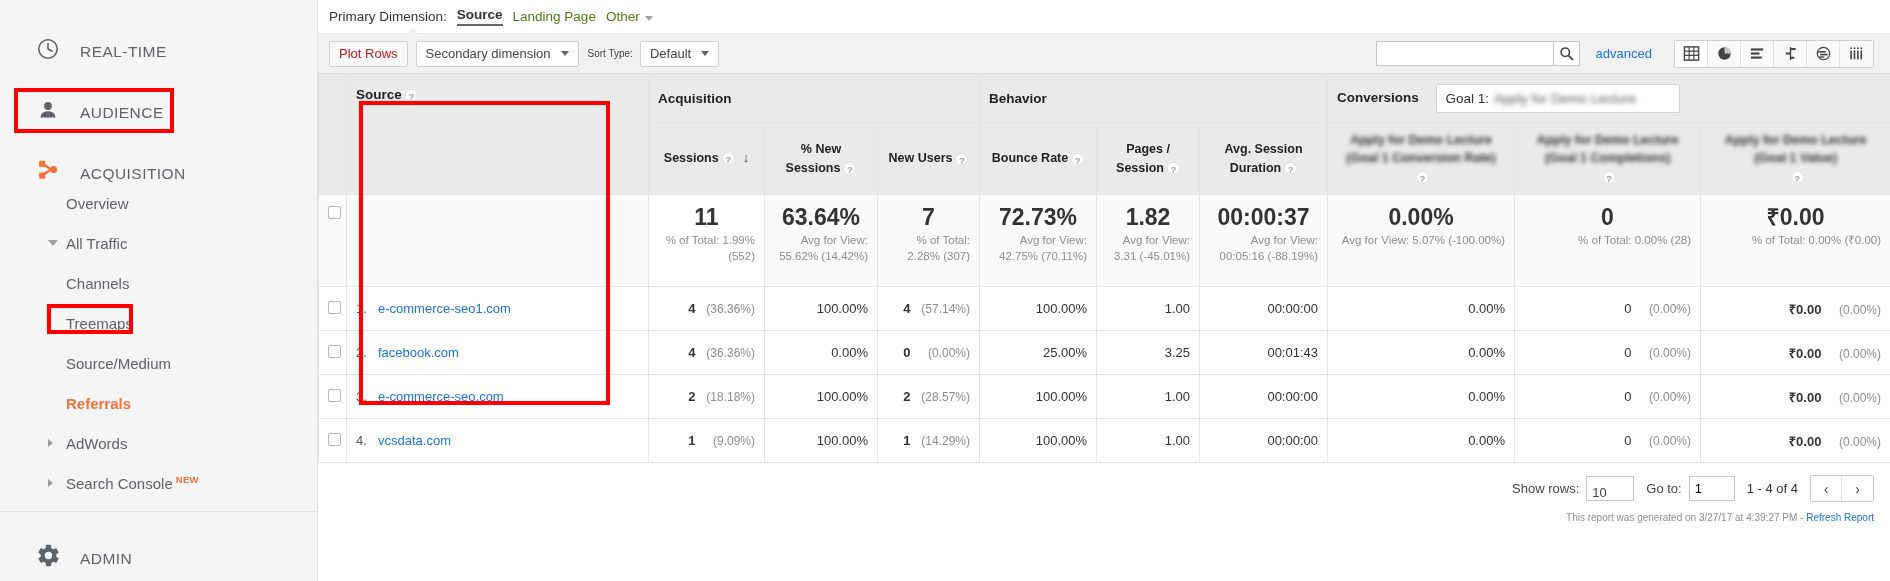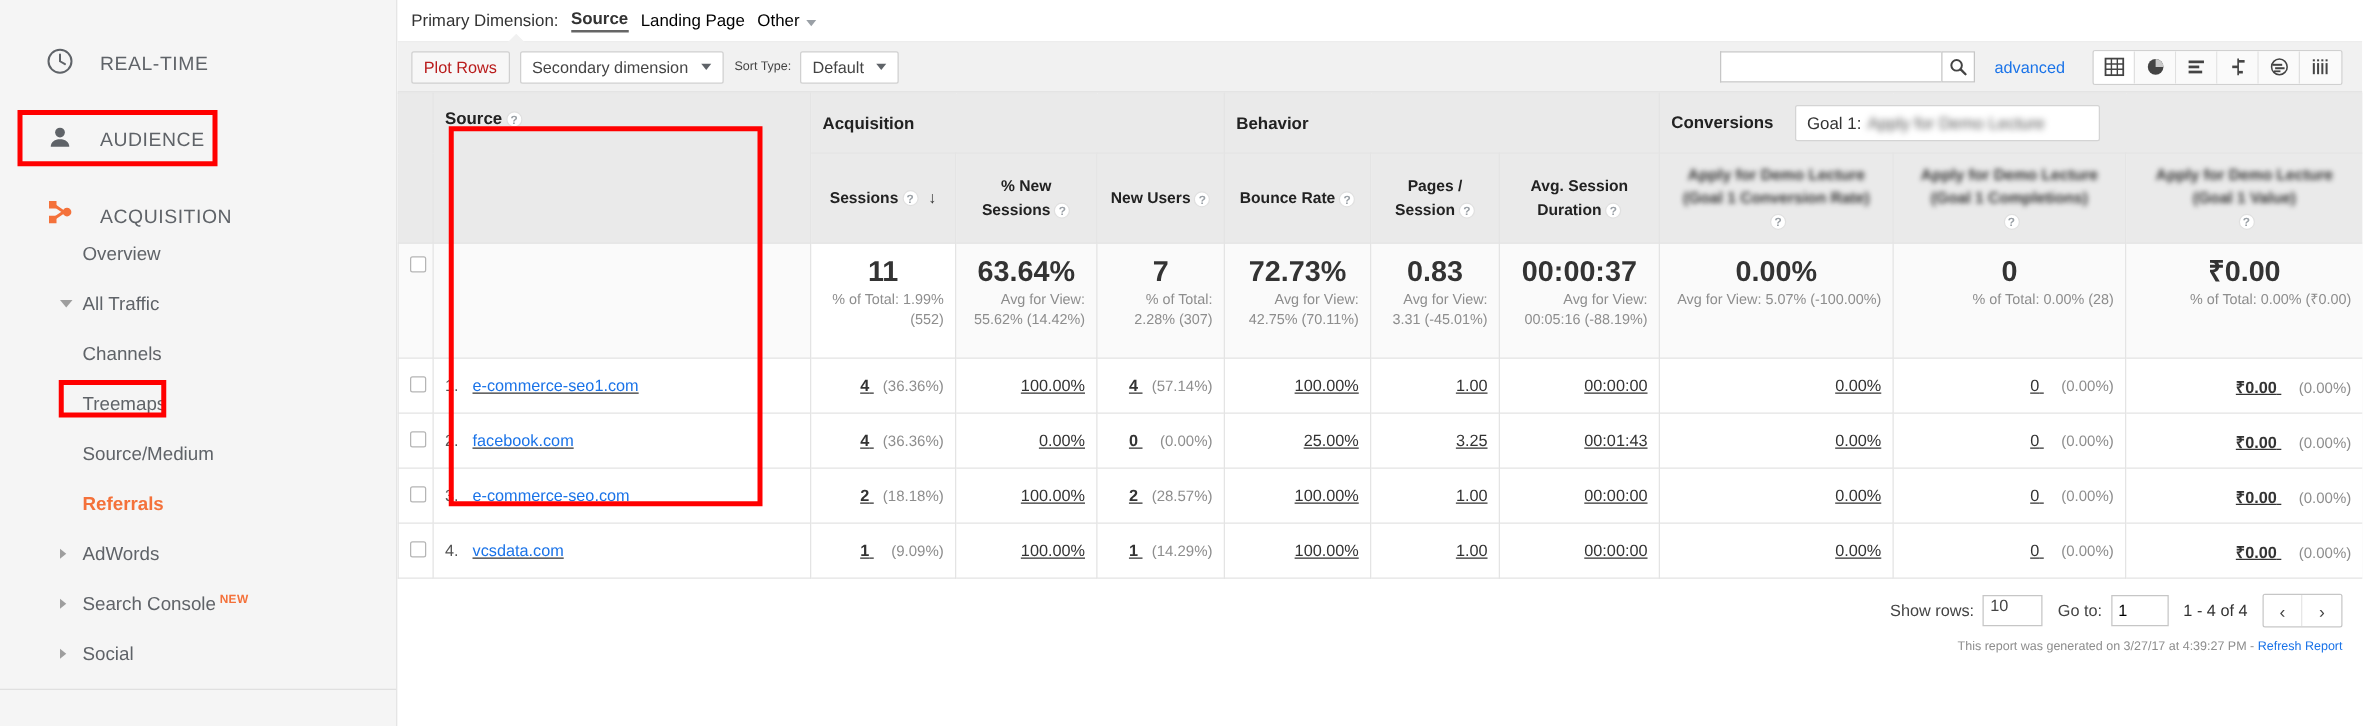--- a/index.html
+++ b/index.html
@@ -59,21 +59,21 @@
   
   .main { flex: 1; height: 581px; background: #fff; position: relative; overflow: hidden; }
 
   
   .primdim {
     height: 34px; display: flex; align-items: center;
     padding-left: 11px; font-size: 13.5px; color: #444; position: relative;
     border-bottom: 1px solid #e8e8e8;
   }
   .primdim .plabel { color: #333; }
-  .primdim .pitem { margin-left: 10px; color: #000000; cursor: pointer; }
+  .primdim .pitem { margin-left: 10px; color: #4d7c0f; cursor: pointer; }
   .primdim .pitem.sel {
     color: #333; font-weight: bold; border-bottom: 2px solid #666; padding-bottom: 2px;
   }
   .primdim .caret {
     display: inline-block; width: 0; height: 0; margin-left: 5px;
     border-left: 4px solid transparent; border-right: 4px solid transparent;
     border-top: 5px solid #9aa0a6;
   }
   .notch {
     position: absolute; left: 88px; bottom: -1px; width: 0; height: 0;
@@ -149,21 +149,21 @@
   .chk {
     width: 13px; height: 13px; border: 1px solid #b5b5b5; background: #fff;
     border-radius: 2px; display: inline-block;
   }
 
   .sumrow td { background: #fafafa; height: 92px; vertical-align: top; padding: 10px 9px 0 9px !important; }
   .sumrow td.whitecell { background: #fff; }
   .sumbig { font-size: 23px; color: #333; text-align: center; font-weight: 700; line-height: 1.05; }
   .sumsub { font-size: 11.5px; color: #8d8d8d; text-align: right; line-height: 1.35; margin-top: 4px; }
 
-  .datarow td { height: 44px; font-size: 13px; color: #333; padding: 0 9px !important; vertical-align: middle; text-decoration: underline; }
+  .datarow td { height: 44px; font-size: 13px; color: #333; padding: 0 9px !important; vertical-align: middle; }
   .datarow td.num { text-align: right; }
   .datarow .idx { color: #555; display: inline-block; width: 22px; }
   .datarow a { color: #1a73e8; text-decoration: none; cursor: pointer; }
   .pct { color: #8d8d8d; font-size: 12px; display: inline-block; min-width: 56px; text-align: right; }
   .strong { font-weight: bold; }
   .chkcell { text-align: center !important; background: #fff; }
 
   .goalsel {
     display: inline-flex; align-items: center; height: 29px;
     border: 1px solid #d4d4d4; border-radius: 2px; background: #fff;
@@ -179,21 +179,21 @@
     display: block; color: #333; font-weight: bold; line-height: 1.45;
   }
 
   #redbox-source { position: absolute; left: 41px; top: 27px; width: 251px; height: 304px; border: 4px solid #ff0000; pointer-events: none; }
 
   
   .footer { width: 1572px; padding: 12px 16px 0 0; text-align: right; }
   .pagerow { display: flex; align-items: center; justify-content: flex-end; font-size: 13px; color: #444; }
   .pagerow .lab { margin-right: 7px; }
   .selbox {
-    display: inline-flex; align-items: flex-start; justify-content: space-between;
+    display: inline-flex; align-items: flex-end; justify-content: space-between;
     min-width: 48px; height: 25px; border: 1px solid #c6c6c6; background: #fff;
     padding: 0 5px; font-size: 13px; cursor: pointer; margin-right: 12px;
   }
   .gotobox {
     width: 46px; height: 25px; border: 1px solid #c6c6c6; background: #fff;
     font-size: 13px; padding: 0 5px; outline: none; margin-right: 12px;
   }
   .rangetxt { margin-right: 12px; font-size: 13px; color: #333; }
   .pagebtns { display: flex; border: 1px solid #c6c6c6; border-radius: 2px; overflow: hidden; }
   .pagebtn {
@@ -283,26 +283,20 @@
       <span class="lbl">AdWords</span>
     </div>
 
     <div class="sub-item">
       <span class="arrowcell">
           <i class="tri"></i>
         </span>
       <span class="lbl"><span>Search Console</span><span class="newbadge">NEW</span></span>
     </div>
 
-    <div class="sub-item">
-      <span class="arrowcell">
-          <i class="tri"></i>
-        </span>
-      <span class="lbl">Social</span>
-    </div>
 
     <div class="side-divider"></div>
 
     <div class="nav-top" style="height:56px">
       <span class="ico">
         <svg width="25" height="25" viewBox="0 0 24 24">
           <path fill="#5f6368" d="M19.4 13c.04-.33.06-.66.06-1s-.02-.67-.07-1l2.11-1.63c.19-.15.24-.42.12-.64l-2-3.46a.5.5 0 0 0-.61-.22l-2.49 1a7.3 7.3 0 0 0-1.73-1L14.5 2.2a.5.5 0 0 0-.5-.42h-4a.5.5 0 0 0-.49.42L9.22 5.05c-.63.26-1.2.6-1.73 1l-2.49-1a.5.5 0 0 0-.61.22l-2 3.46c-.12.22-.07.49.12.64L4.62 11c-.05.33-.08.67-.08 1s.03.67.08 1l-2.11 1.63c-.19.15-.24.42-.12.64l2 3.46c.12.22.38.3.61.22l2.49-1c.52.4 1.1.74 1.73 1l.29 2.85c.02.24.25.42.49.42h4c.24 0 .47-.18.49-.42l.29-2.85c.63-.26 1.2-.6 1.73-1l2.49 1c.23.08.49 0 .61-.22l2-3.46a.5.5 0 0 0-.12-.64zM12 15.5A3.5 3.5 0 1 1 15.5 12 3.5 3.5 0 0 1 12 15.5"></path>
         </svg>
       </span>
       <span class="lbl">ADMIN</span>
@@ -475,21 +469,21 @@
           </td>
           <td>
             <div class="sumbig">7</div>
             <div class="sumsub">% of Total: 2.28% (307)</div>
           </td>
           <td>
             <div class="sumbig">72.73%</div>
             <div class="sumsub">Avg for View: 42.75% (70.11%)</div>
           </td>
           <td>
-            <div class="sumbig">0.83</div>
+            <div class="sumbig">1.82</div>
             <div class="sumsub">Avg for View: 3.31 (-45.01%)</div>
           </td>
           <td>
             <div class="sumbig">00:00:37</div>
             <div class="sumsub">Avg for View: 00:05:16 (-88.19%)</div>
           </td>
           <td>
             <div class="sumbig">0.00%</div>
             <div class="sumsub">Avg for View: 5.07% (-100.00%)</div>
           </td>

